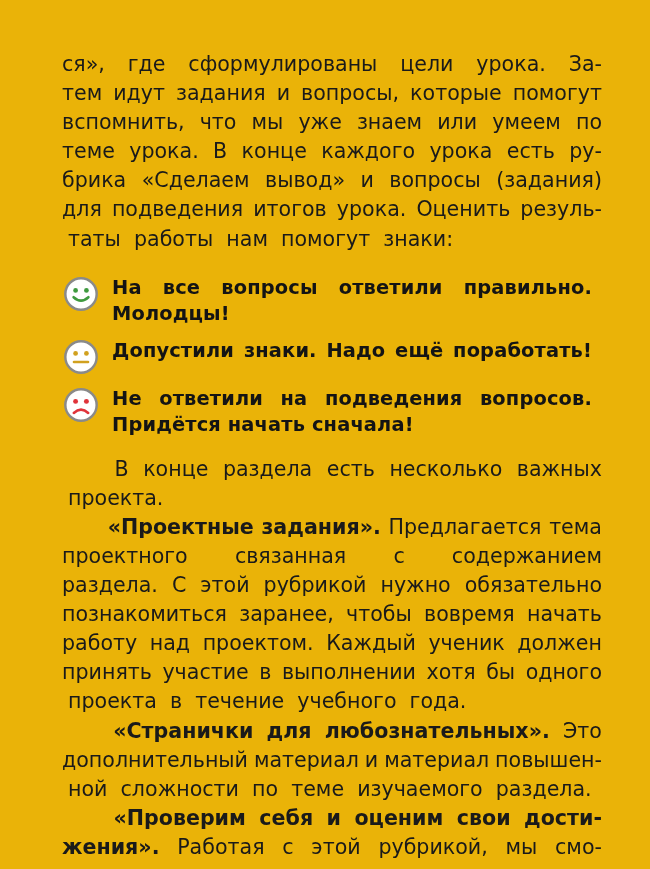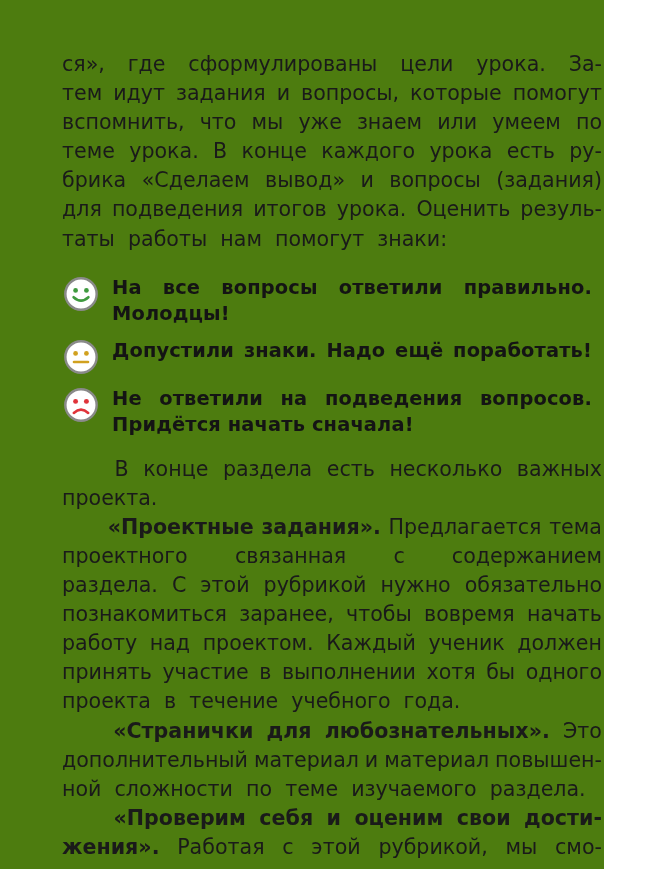--- a/index.html
+++ b/index.html
@@ -15,23 +15,23 @@
     overflow: hidden;
     font-family: "DejaVu Sans", "Liberation Sans", sans-serif;
     color: #1a1a1a;
     -webkit-font-smoothing: antialiased;
   }
 
   .page {
     position: absolute;
     left: 0;
     top: 0;
-    width: 604px;
+    width: 650px;
     height: 869px;
-    background: #4d7c0f;
+    background: #eab308;
   }
 
   .content {
     position: absolute;
     left: 62px;
     top: 50px;
     width: 540px;
   }
 
   
@@ -48,20 +48,21 @@
   .jline > span.w {
     display: inline-block;
   }
   .jline.spread {
     display: flex;
     justify-content: space-between;
     width: 540px;
   }
   .jline.last {
     display: block;
+    margin-left: 6px;
   }
 
   .b {
     font-weight: 700;
   }
 
   
   .signs {
     margin-top: 20px;
     margin-bottom: 16px;

